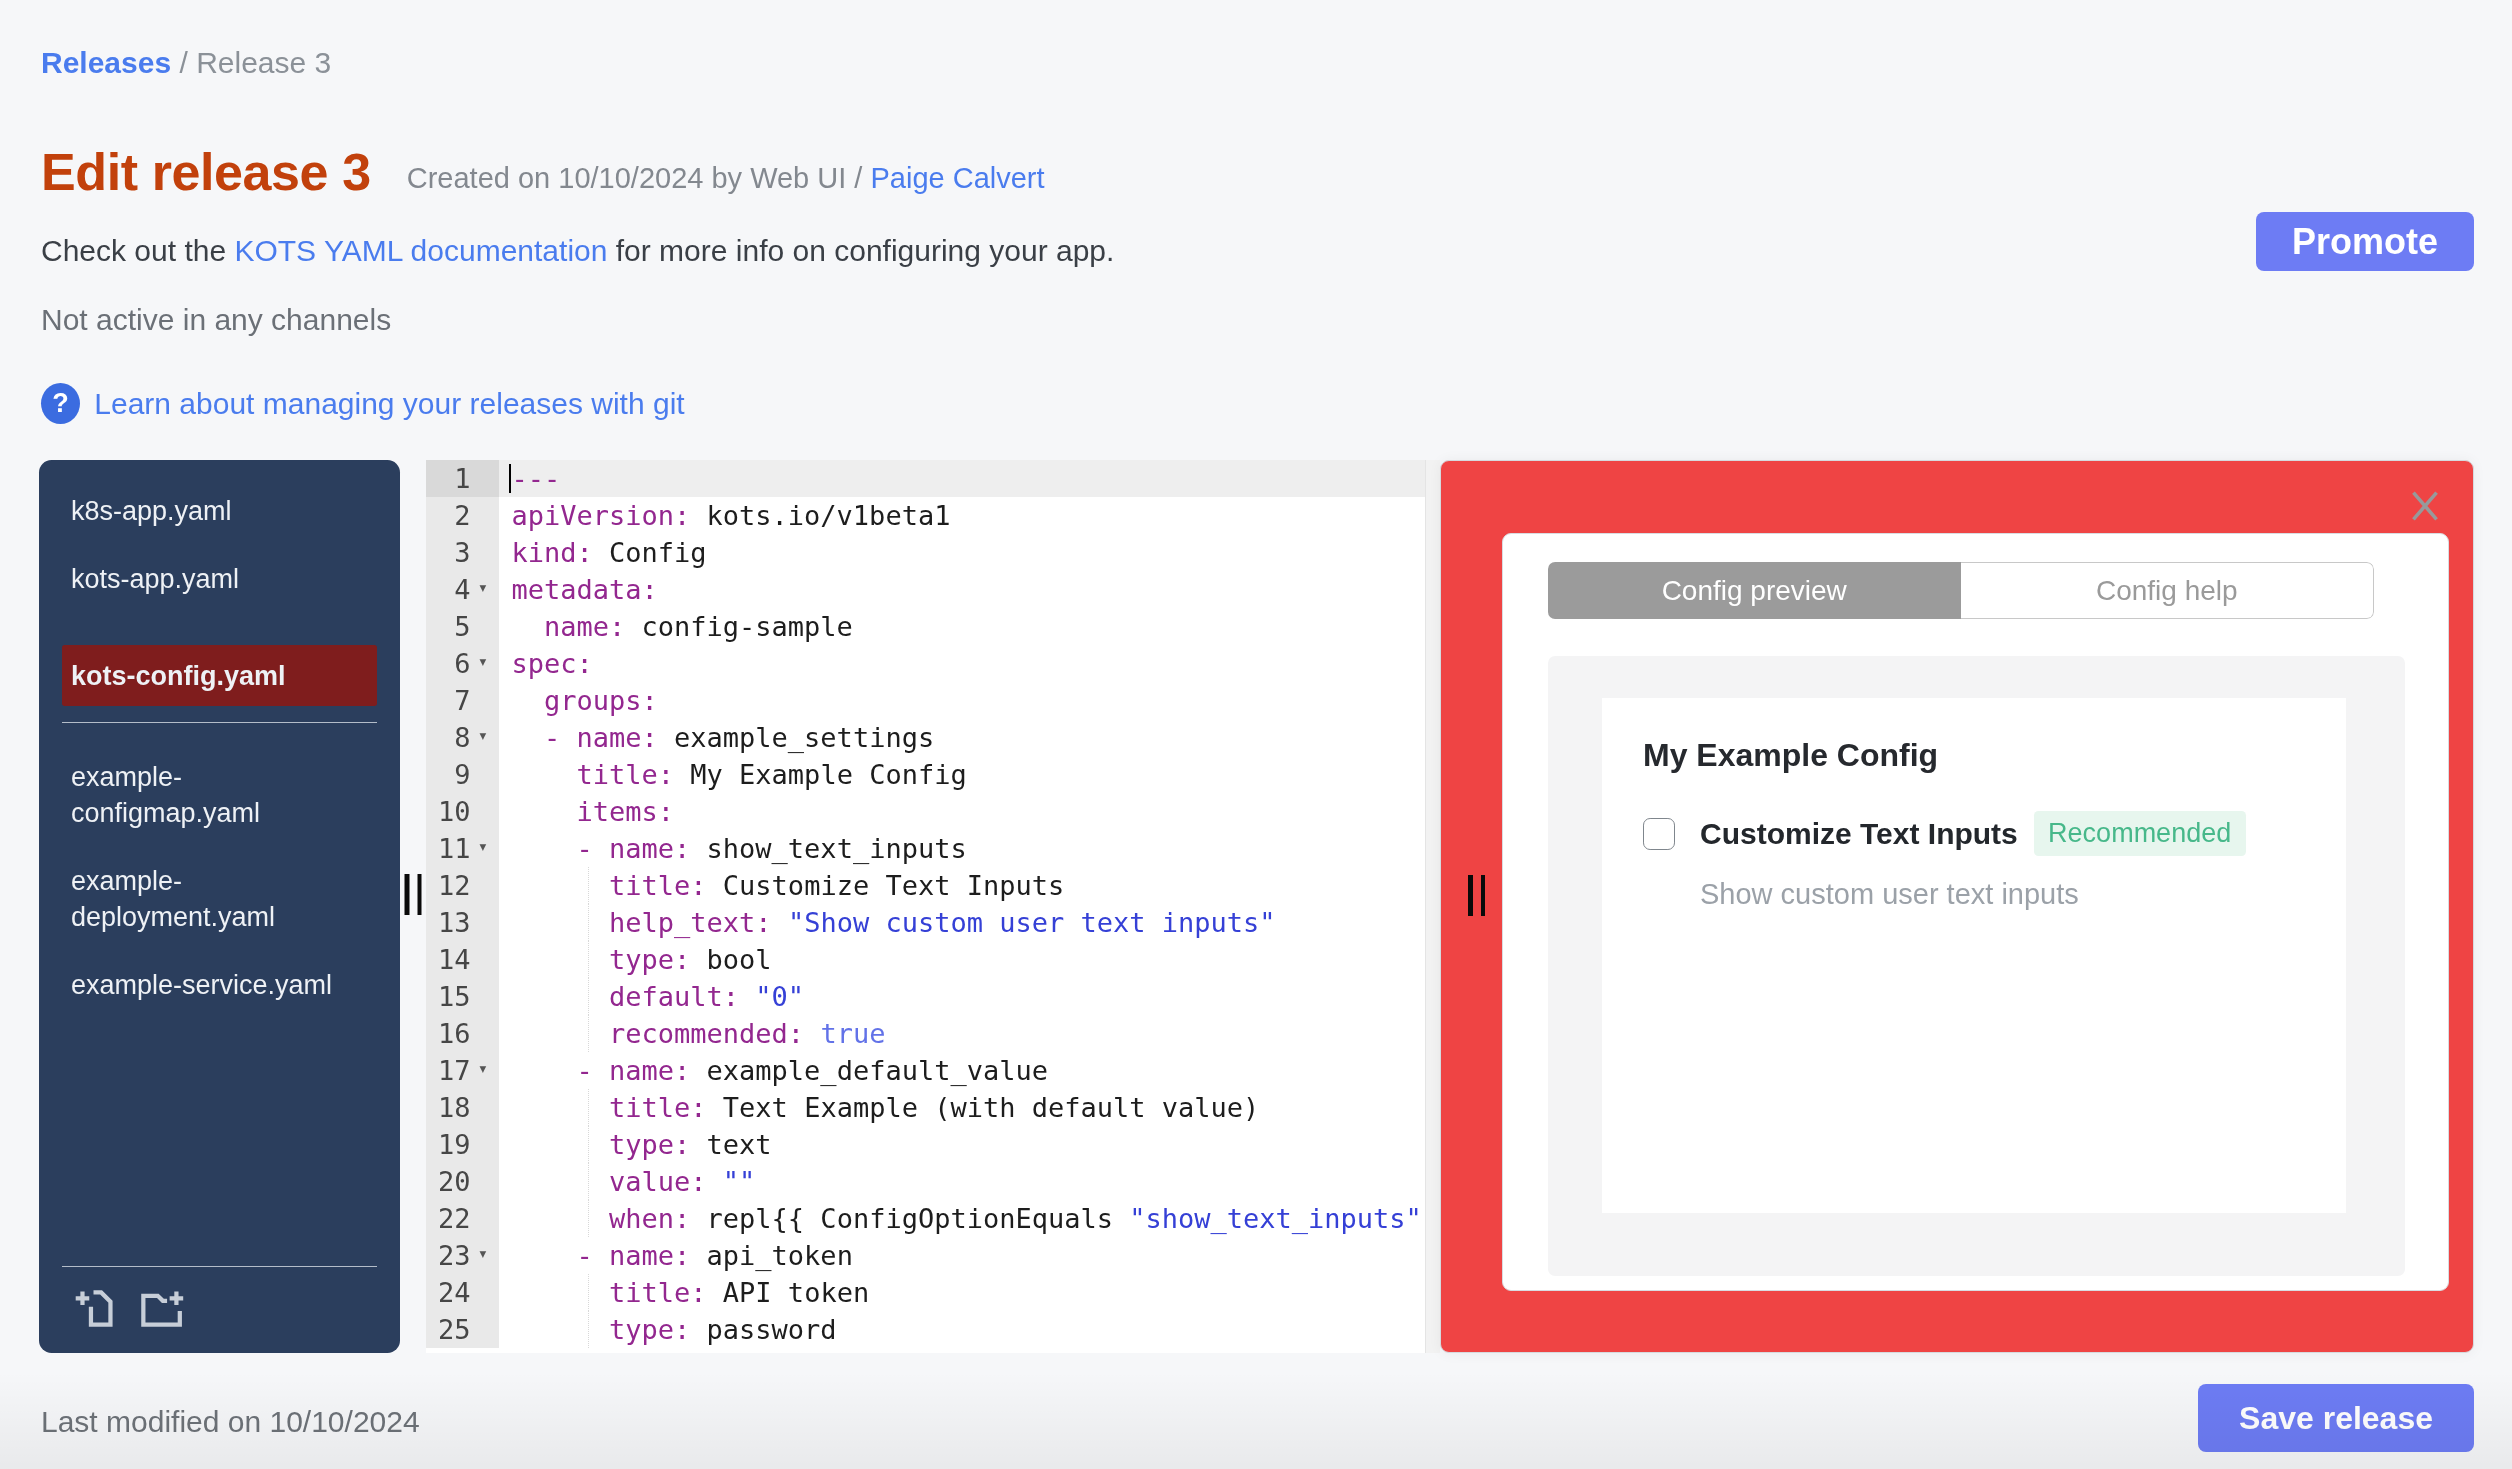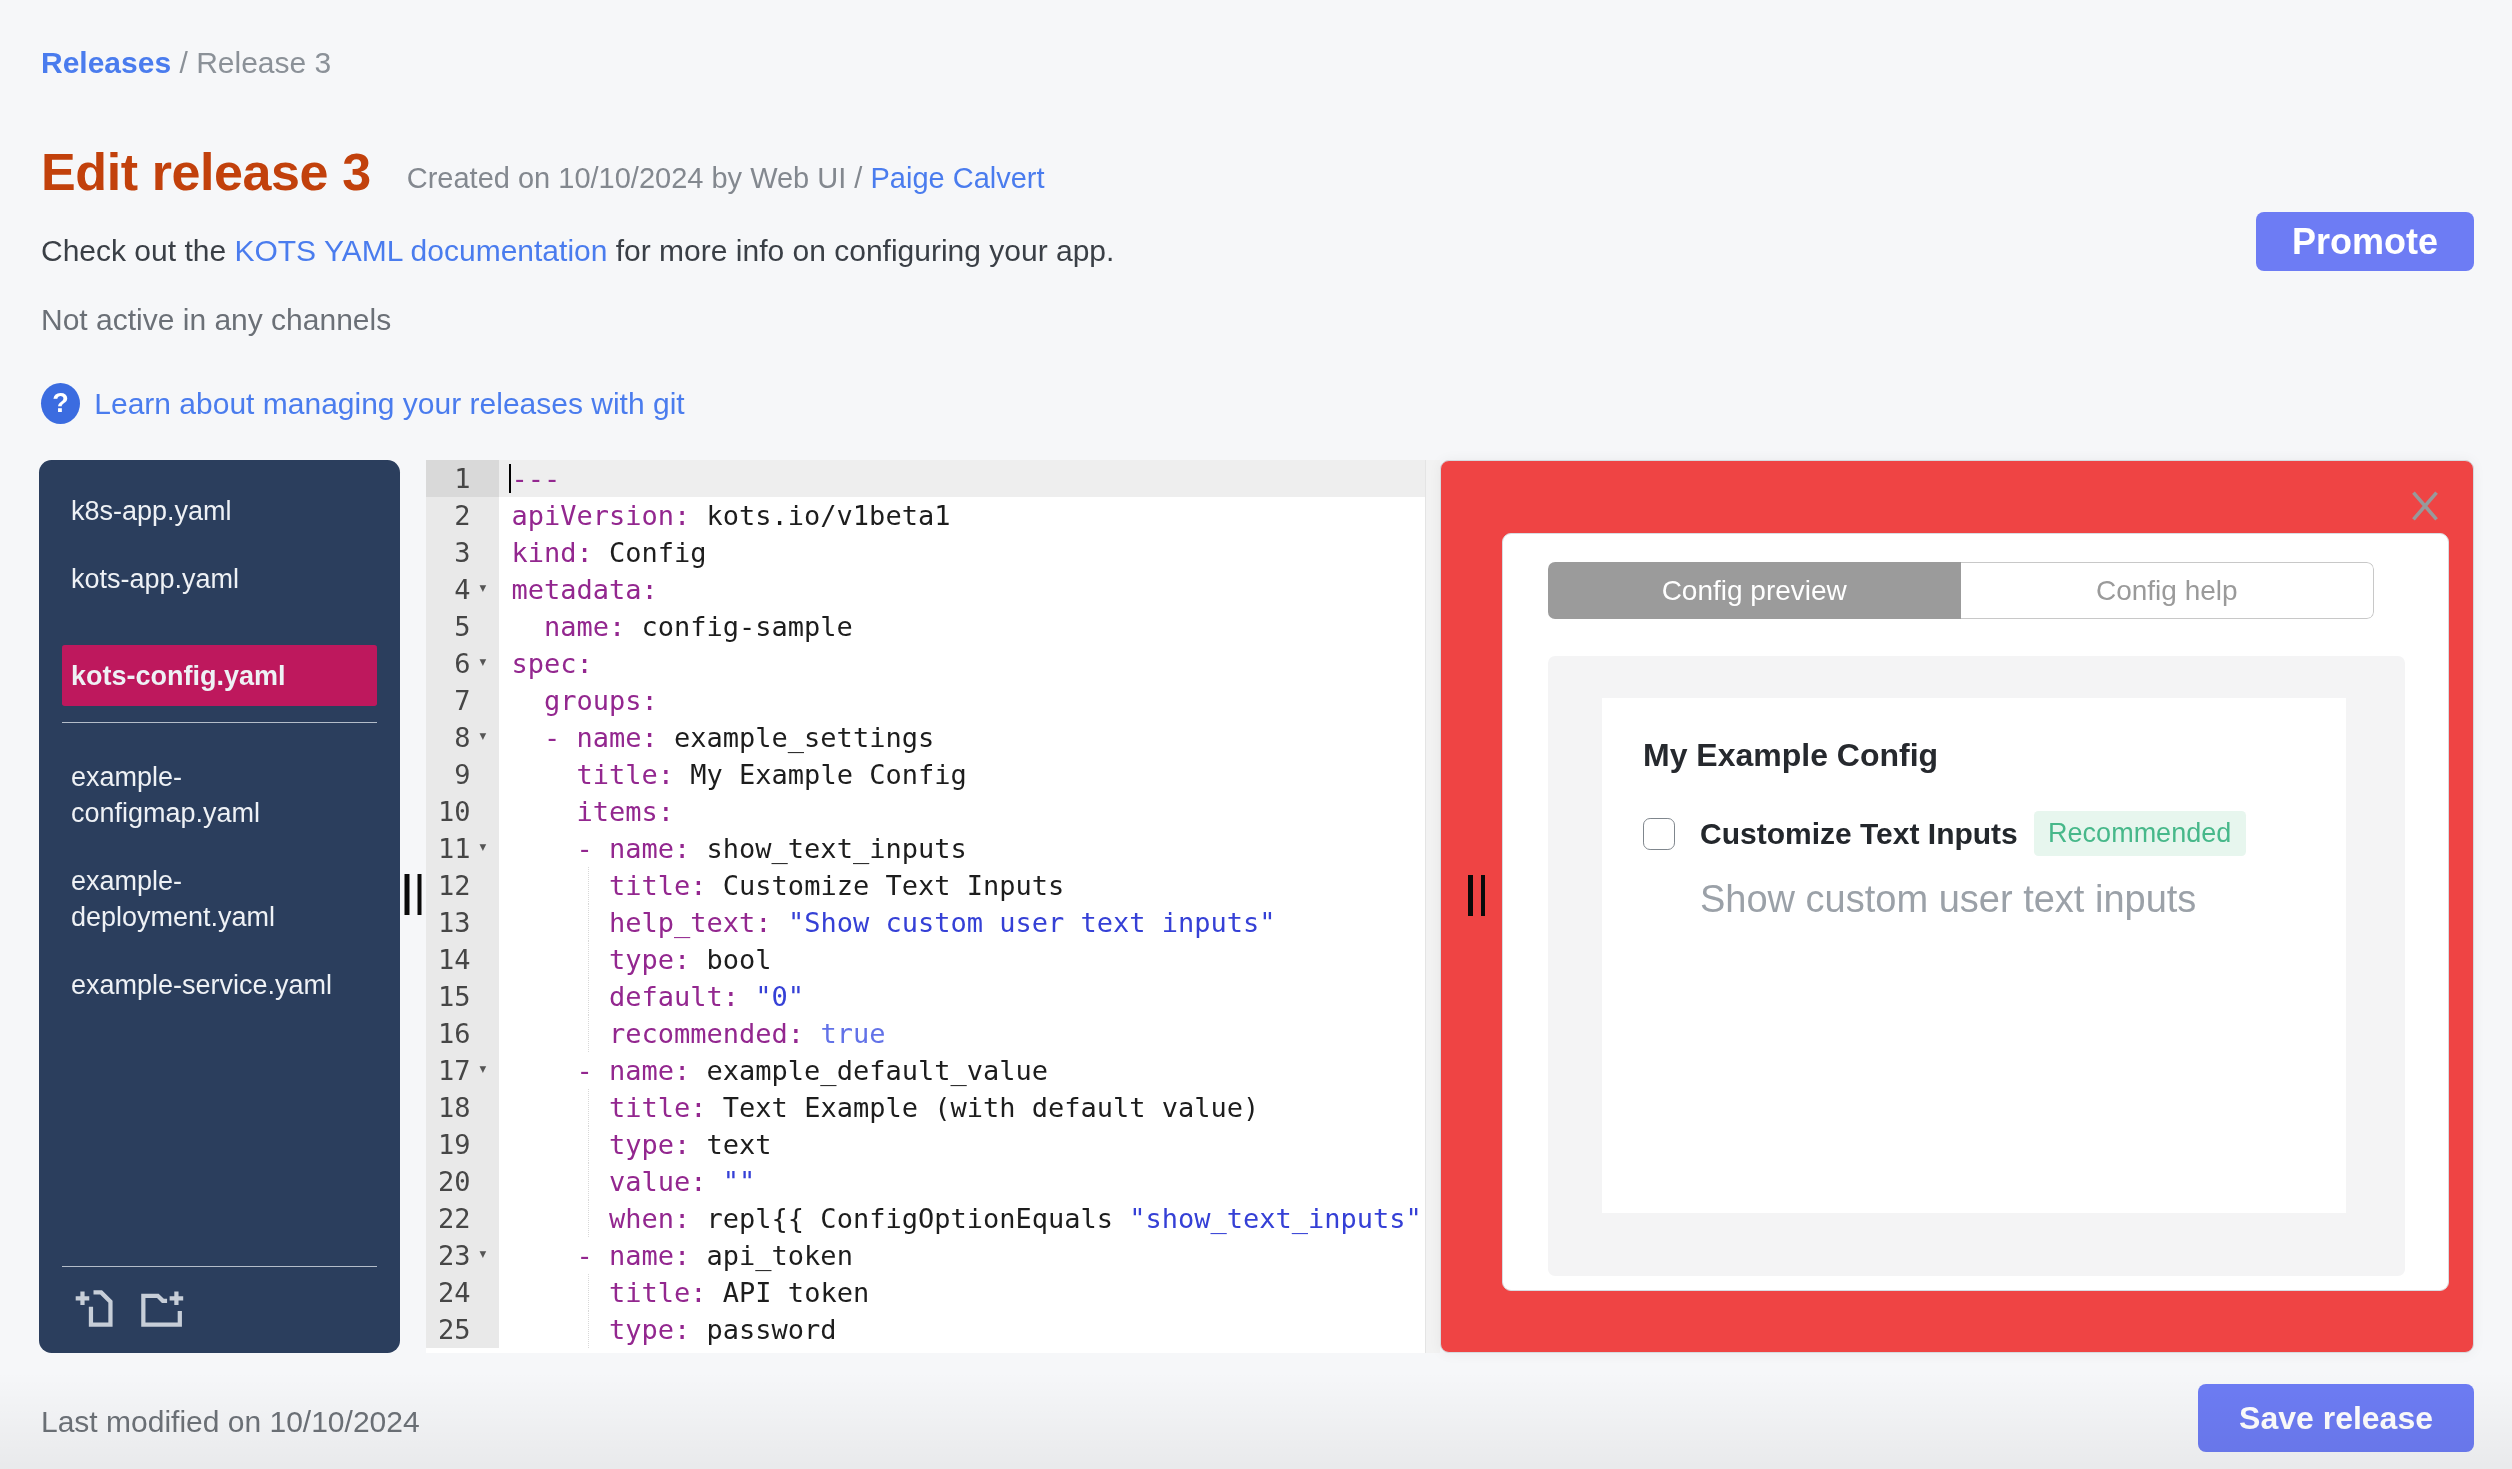--- a/index.html
+++ b/index.html
@@ -35,21 +35,21 @@
 
   
   .main{position:absolute;left:39px;right:38px;top:460px;height:893px;display:flex;}
 
   
   .sidebar{position:relative;width:361px;flex:none;background:#2b3e5d;border-radius:12.5px;
     color:#eef1f5;overflow:hidden;}
   .file-list{padding-top:20px;}
   .file-item{margin:0 23px 7.1px 23px;padding:12.5px 27px 12.5px 9px;font-size:27px;line-height:36px;
     max-width:315px;overflow-wrap:break-word;border-radius:2.7px;cursor:pointer;}
-  .file-item.selected{background:#be185d;font-weight:700;margin-top:36px;}
+  .file-item.selected{background:#7f1d1d;font-weight:700;margin-top:36px;}
   .file-divider{margin:16px 23px 23px 23px;border-top:1.8px solid rgba(205,212,220,0.85);}
   .sidebar-bottom{position:absolute;left:23px;right:23px;bottom:0;height:87px;
     border-top:1.8px solid rgba(205,212,220,0.85);display:flex;align-items:center;gap:25px;padding-left:10.7px;}
   .icon-btn{background:none;border:none;cursor:pointer;display:flex;align-items:center;}
 
   
   .gap{position:relative;width:26px;flex:none;}
   .handle{display:flex;gap:8px;}
   .handle i{display:block;width:4.5px;height:41px;background:#0a0a0a;}
   .gap .handle{position:absolute;top:414px;left:50%;transform:translateX(-50%);cursor:col-resize;}
@@ -88,21 +88,21 @@
   .ptab.active{background:#9b9b9b;color:#fff;}
   .ptab:not(.active){background:#fff;color:#9a9a9a;border:0.9px solid #c8c8c8;border-left:none;border-radius:0 7.1px 7.1px 0;}
   .gray-box{position:absolute;left:45px;top:122px;width:857px;height:620px;background:#f4f4f5;border-radius:7.1px;}
   .white-box{position:absolute;left:54px;top:42px;width:744px;height:515px;background:#fff;padding:39px 41px;}
   .group-title{font-size:32px;font-weight:700;color:#26292e;}
   .cfg-row{display:flex;align-items:center;margin-top:37px;}
   .checkbox{width:32px;height:32px;border:1.8px solid #7f868d;border-radius:7.1px;background:#fff;cursor:pointer;flex:none;}
   .cfg-label{margin-left:25px;font-size:30px;font-weight:700;color:#23272c;}
   .badge{margin-left:16px;font-size:27px;color:#47b88a;background:#e7f6ee;
     padding:7.1px 14.3px;border-radius:4.5px;}
-  .cfg-help{margin-top:21.4px;margin-left:57px;font-size:38px;color:#9ba1a8;}
+  .cfg-help{margin-top:21.4px;margin-left:57px;font-size:29px;color:#9ba1a8;}
 
   
   .last-modified{position:absolute;left:41px;top:1405px;font-size:30px;color:#6d7278;}
   .save-btn{position:absolute;right:38px;top:1384px;height:68px;padding:0 41px;font-size:32px;}
 </style>
 </head>
 <body>
 
 <div class="breadcrumb">
   <span class="bc-link">Releases</span><span class="bc-sep"> / </span><span class="bc-cur">Release 3</span>

